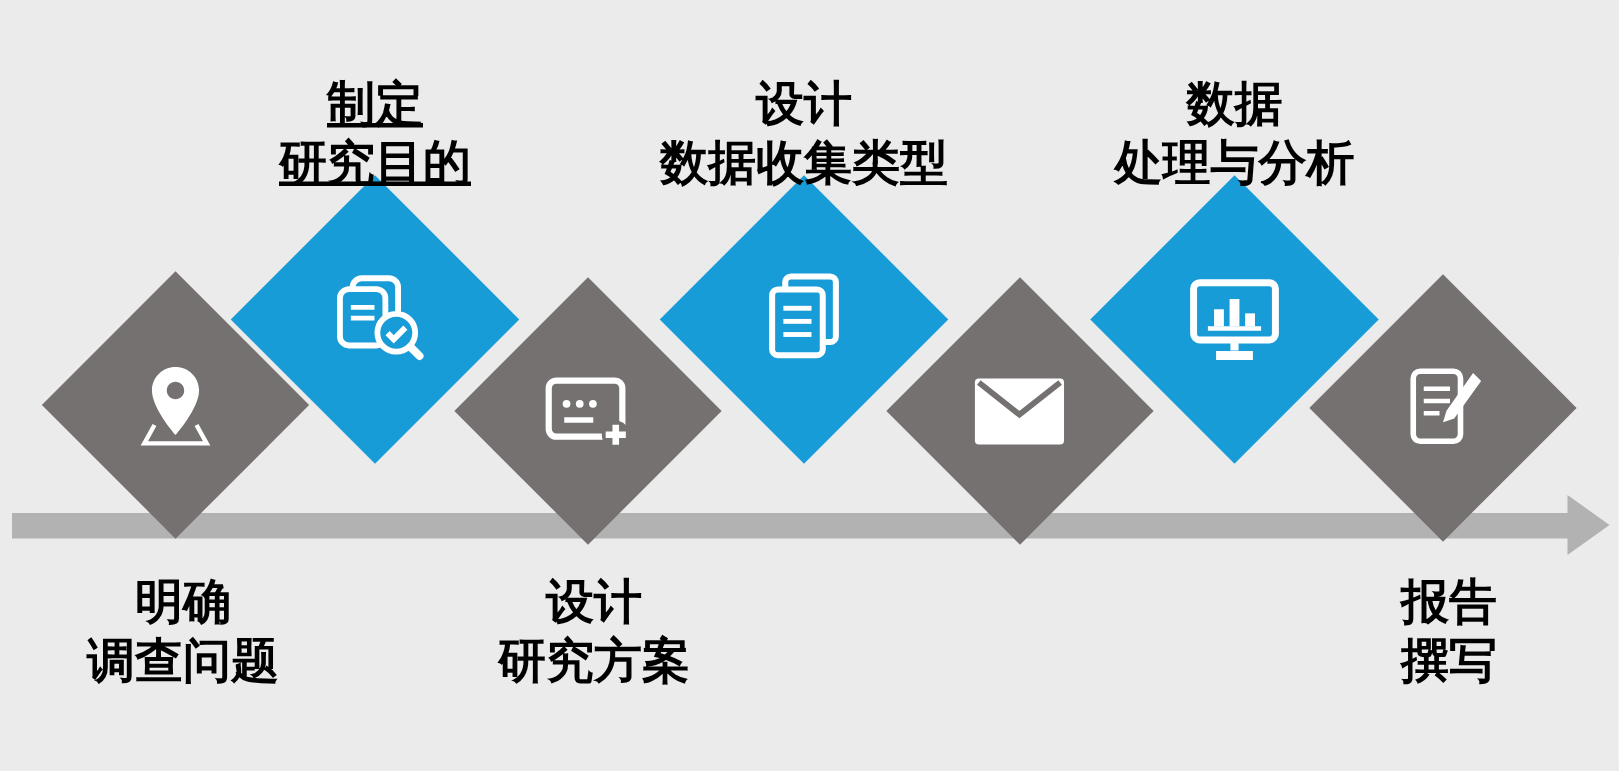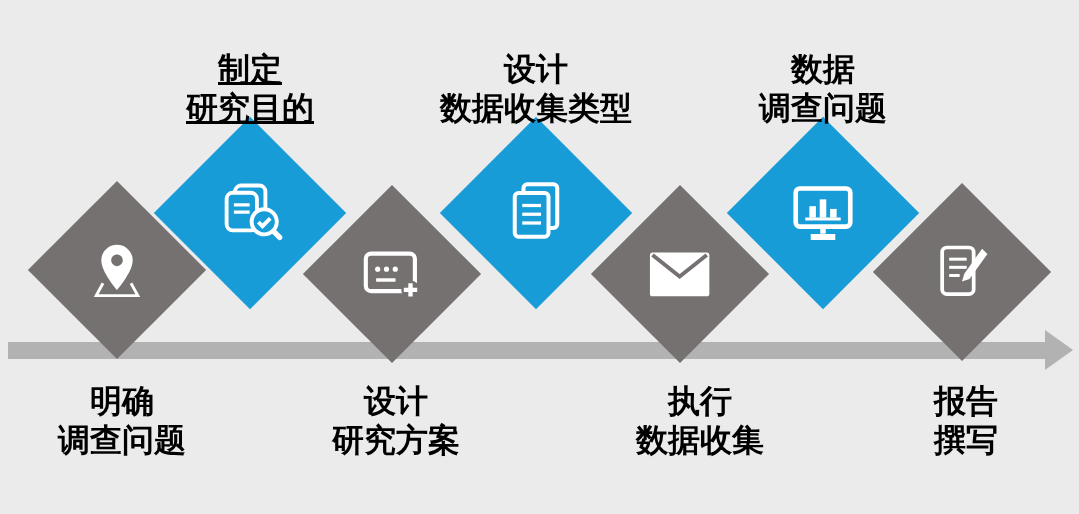--- a/index.html
+++ b/index.html
@@ -166,20 +166,18 @@
   </div>
 
   <div class="label below l1">明确
 调查问题</div>
   <div class="label above l2">制定
 研究目的</div>
   <div class="label below l3">设计
 研究方案</div>
   <div class="label above l4">设计
 数据收集类型</div>
-  <div class="label below l5">执行
-数据收集</div>
   <div class="label above l6">数据
-调查问题</div>
+处理与分析</div>
   <div class="label below l7">报告
 撰写</div>
 
 </div>
 
 </body></html>

